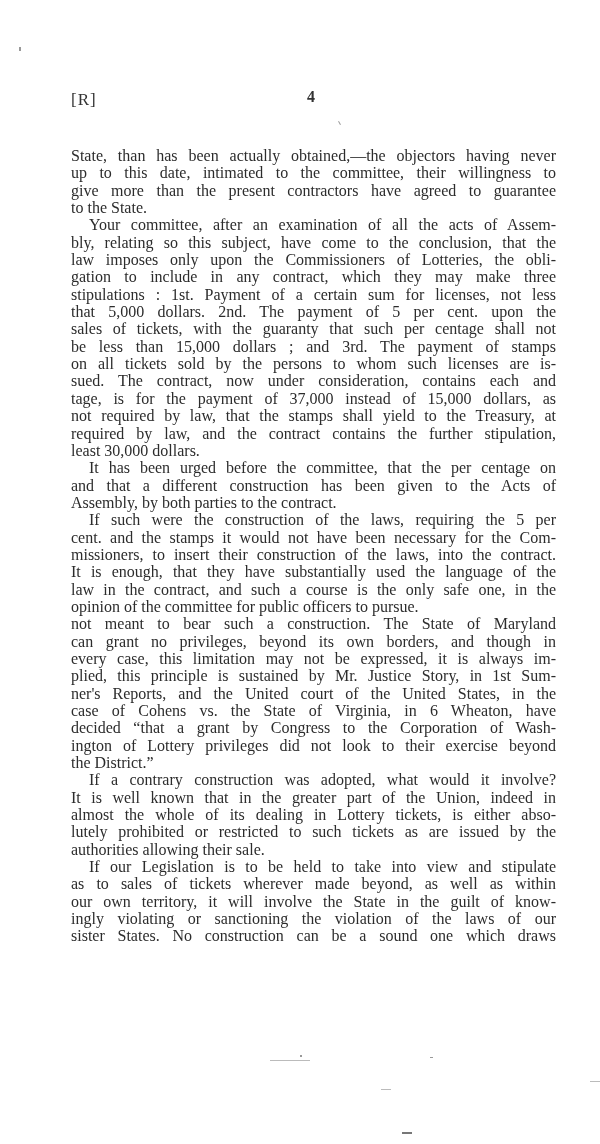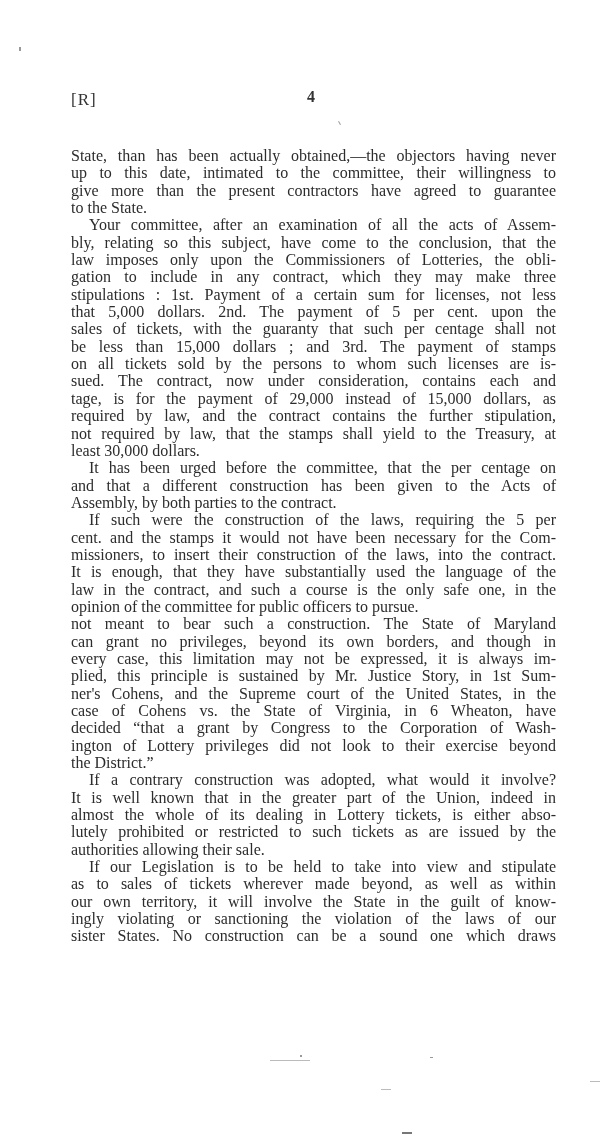--- a/index.html
+++ b/index.html
@@ -93,44 +93,44 @@
         <span class="line indent">Your committee, after an examination of all the acts of Assem-</span>
         <span class="line">bly, relating so this subject, have come to the conclusion, that the</span>
         <span class="line">law imposes only upon the Commissioners of Lotteries, the obli-</span>
         <span class="line">gation to include in any contract, which they may make three</span>
         <span class="line">stipulations : 1st. Payment of a certain sum for licenses, not less</span>
         <span class="line">that 5,000 dollars. 2nd. The payment of 5 per cent. upon the</span>
         <span class="line">sales of tickets, with the guaranty that such per centage shall not</span>
         <span class="line">be less than 15,000 dollars ; and 3rd. The payment of stamps</span>
         <span class="line">on all tickets sold by the persons to whom such licenses are is-</span>
         <span class="line">sued. The contract, now under consideration, contains each and</span>
-        <span class="line">tage, is for the payment of 29,000 instead of 15,000 dollars, as</span>
+        <span class="line">tage, is for the payment of 37,000 instead of 15,000 dollars, as</span>
+        <span class="line">not required by law, that the stamps shall yield to the Treasury, at</span>
         <span class="line">required by law, and the contract contains the further stipulation,</span>
-        <span class="line">not required by law, that the stamps shall yield to the Treasury, at</span>
         <span class="line last">least 30,000 dollars.</span>
       </div>
       <div>
         <span class="line indent">It has been urged before the committee, that the per centage on</span>
         <span class="line">and that a different construction has been given to the Acts of</span>
         <span class="line last">Assembly, by both parties to the contract.</span>
       </div>
       <div>
         <span class="line indent">If such were the construction of the laws, requiring the 5 per</span>
         <span class="line">cent. and the stamps it would not have been necessary for the Com-</span>
         <span class="line">missioners, to insert their construction of the laws, into the contract.</span>
         <span class="line">It is enough, that they have substantially used the language of the</span>
         <span class="line">law in the contract, and such a course is the only safe one, in the</span>
         <span class="line last">opinion of the committee for public officers to pursue.</span>
       </div>
       <div>
         <span class="line">not meant to bear such a construction. The State of Maryland</span>
         <span class="line">can grant no privileges, beyond its own borders, and though in</span>
         <span class="line">every case, this limitation may not be expressed, it is always im-</span>
         <span class="line">plied, this principle is sustained by Mr. Justice Story, in 1st Sum-</span>
-        <span class="line">ner's Cohens, and the Supreme court of the United States, in the</span>
+        <span class="line">ner's Reports, and the United court of the United States, in the</span>
         <span class="line">case of Cohens vs. the State of Virginia, in 6 Wheaton, have</span>
         <span class="line">decided “that a grant by Congress to the Corporation of Wash-</span>
         <span class="line">ington of Lottery privileges did not look to their exercise beyond</span>
         <span class="line last">the District.”</span>
       </div>
       <div>
         <span class="line indent">If a contrary construction was adopted, what would it involve?</span>
         <span class="line">It is well known that in the greater part of the Union, indeed in</span>
         <span class="line">almost the whole of its dealing in Lottery tickets, is either abso-</span>
         <span class="line">lutely prohibited or restricted to such tickets as are issued by the</span>

